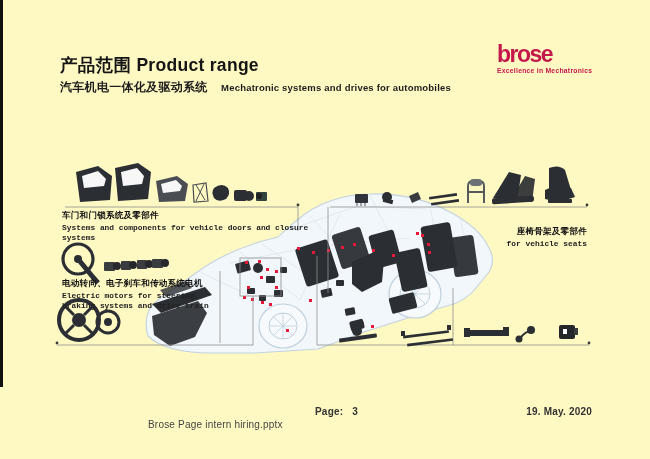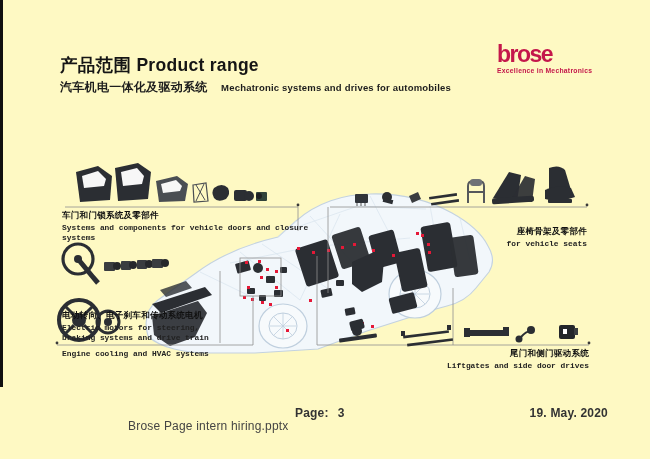--- a/index.html
+++ b/index.html
@@ -17,29 +17,29 @@
   .logo-tag{font-size:6.8px;font-weight:bold;color:#C4174B;letter-spacing:.25px;margin-top:1px;}
   
   .scene{position:absolute;left:0;top:0;}
   
   .lbl{position:absolute;font-weight:bold;line-height:1.35;font-family:Liberation Mono, monospace;}
   .lbl .zh{font-size:8.6px;color:#111;letter-spacing:.2px;}
   .lbl .en{font-size:7.9px;color:#222;}
   .lbl-left{text-align:left;}
   .lbl-right{text-align:right;}
   #lbl-doors{left:62px;top:211px;width:260px;}
-  #lbl-motors{left:62px;top:279px;width:220px;margin-top:32px;}
+  #lbl-motors{left:62px;top:279px;width:220px;}
   #lbl-cooling{left:62px;top:349px;width:230px;}
   #lbl-seats{right:63px;top:211px;width:220px;margin-top:16px;}
   #lbl-liftgates{right:61px;top:349px;width:220px;}
   
-  .footer-item{position:absolute;font-size:12px;color:#333;font-weight:bold;letter-spacing:.2px;}
+  .footer-item{position:absolute;font-size:10px;color:#333;font-weight:bold;letter-spacing:.2px;margin-left:20px;}
   #footer-page{left:295px;top:406px;}
   #footer-page .num{margin-left:9px;}
-  #footer-date{right:42px;top:406px;}
+  #footer-date{right:58px;top:406px;}
   #footer-file{left:128px;top:419px;font-weight:normal;color:#444;}
 </style>
 </head>
 <body>
 
 <div class="page">
 
   <div class="scan-edge"></div>
 
   <div class="title">
@@ -236,32 +236,27 @@
     <div class="en">systems</div>
   </div>
 
   <div class="lbl lbl-left" id="lbl-motors">
     <div class="zh">电动转向、电子刹车和传动系统电机</div>
     <div class="en">Electric motors for steering,</div>
     <div class="en">braking systems and drive train</div>
   </div>
 
   <div class="lbl lbl-left" id="lbl-cooling">
-    <div class="en">Engine cooling and HVAC systems</div>
   </div>
 
   <div class="lbl lbl-right" id="lbl-seats">
     <div class="zh">座椅骨架及零部件</div>
     <div class="en">for vehicle seats</div>
   </div>
 
-  <div class="lbl lbl-right" id="lbl-liftgates">
-    <div class="zh">尾门和侧门驱动系统</div>
-    <div class="en">Liftgates and side door drives</div>
-  </div>
 
   <div class="footer-item" id="footer-page">
     <span>Page:</span><span class="num">3</span>
   </div>
   <div class="footer-item" id="footer-date">19. May. 2020</div>
   <div class="footer-item" id="footer-file">Brose Page intern hiring.pptx</div>
 
 </div>
 
 </body></html>

